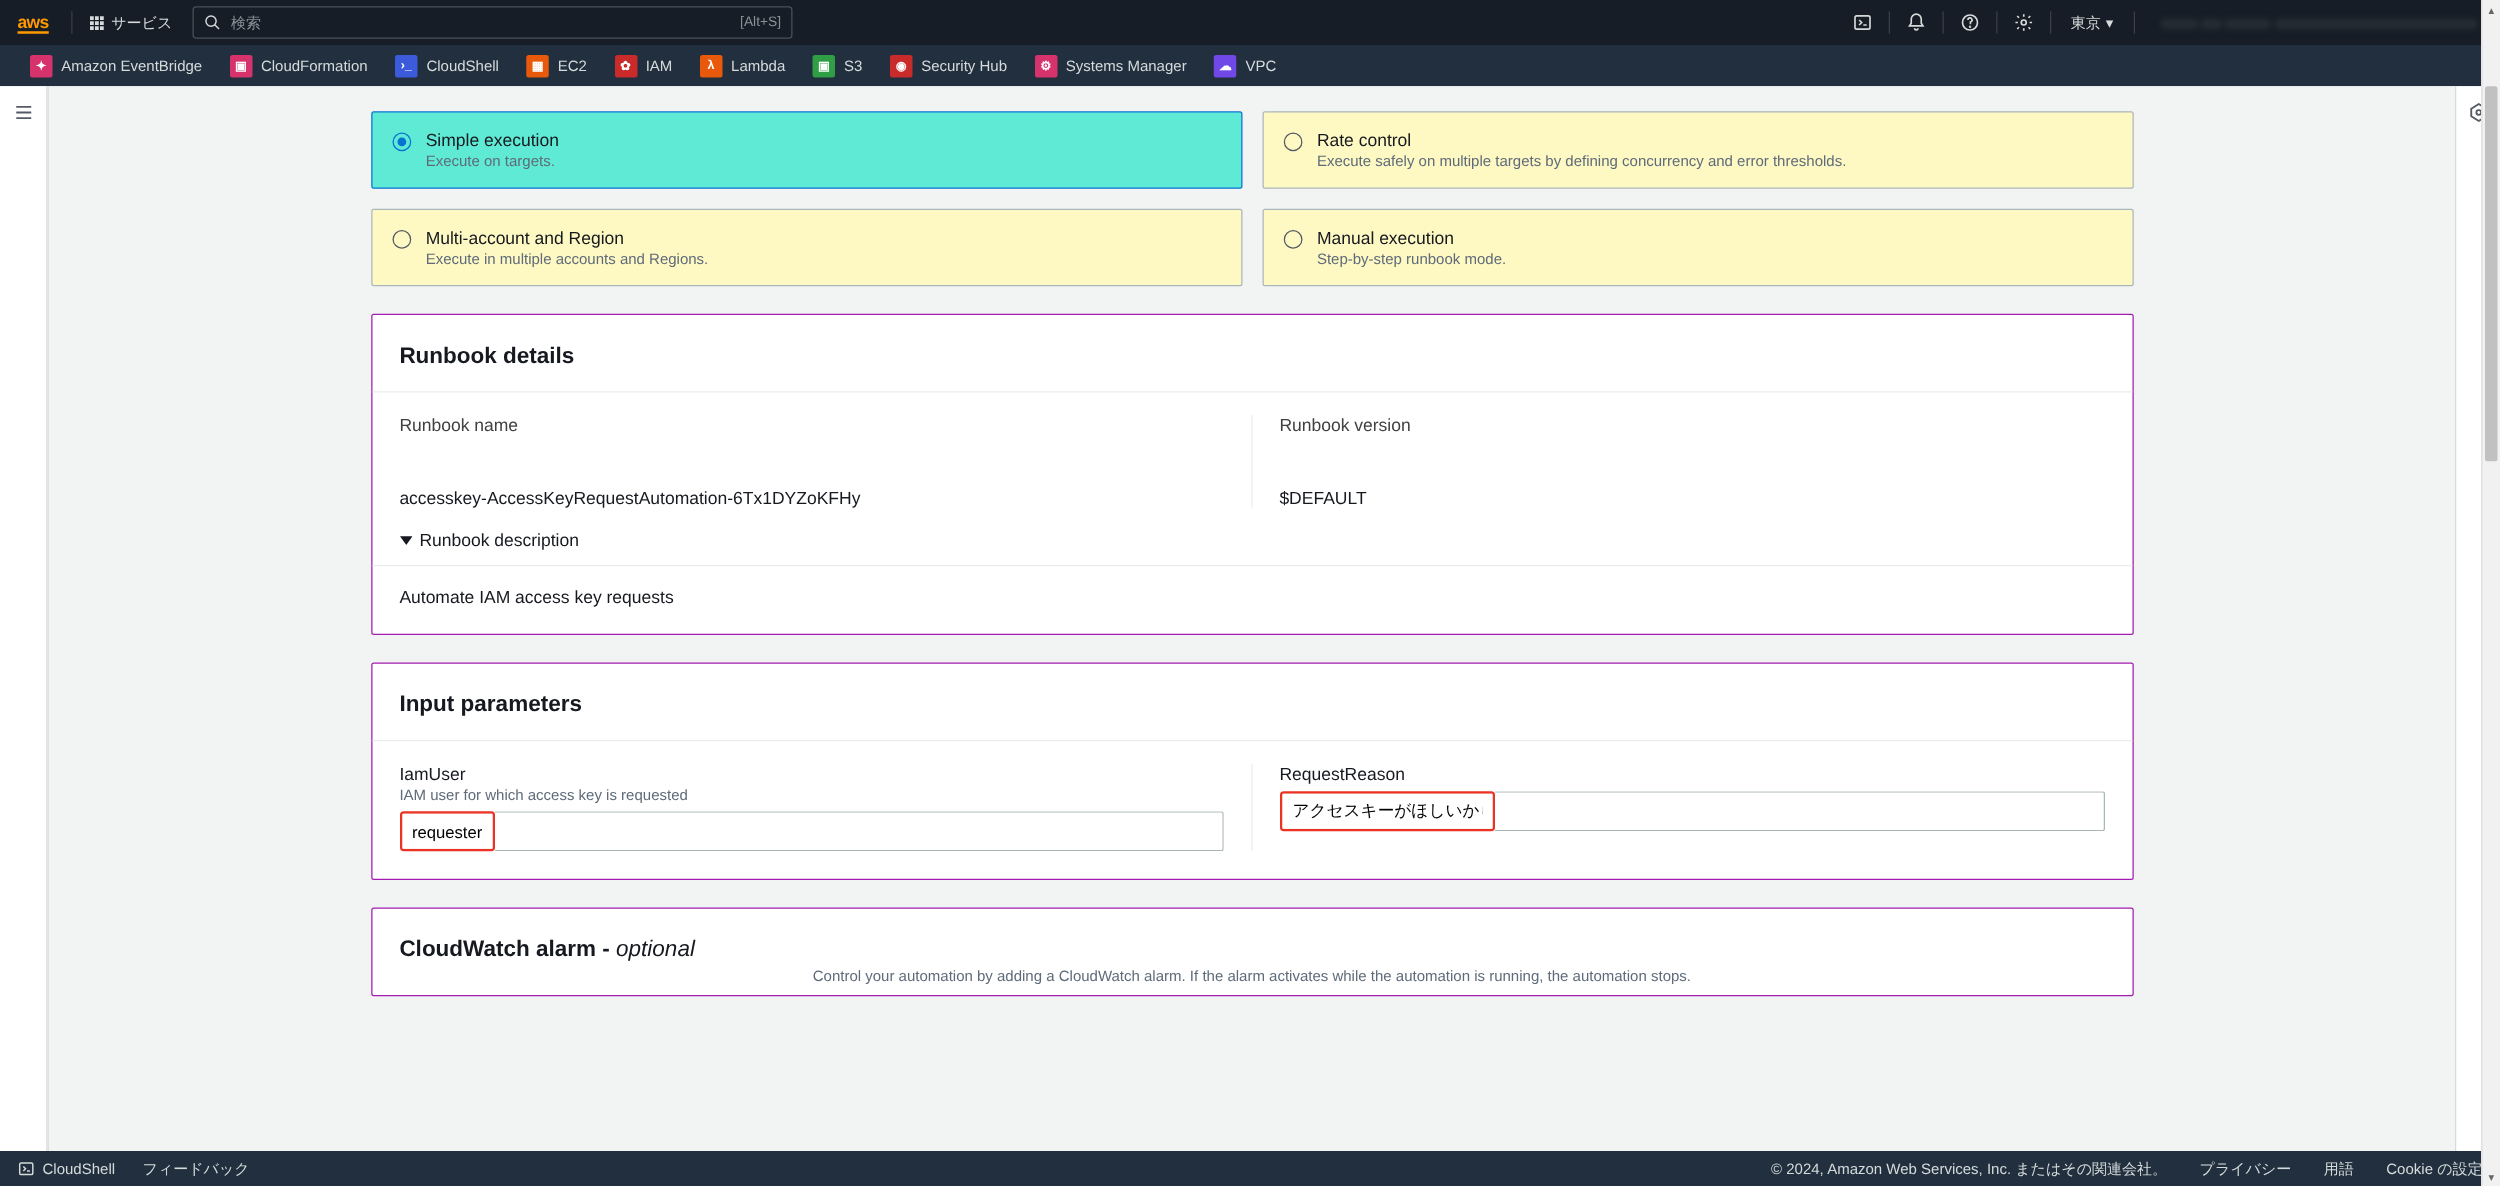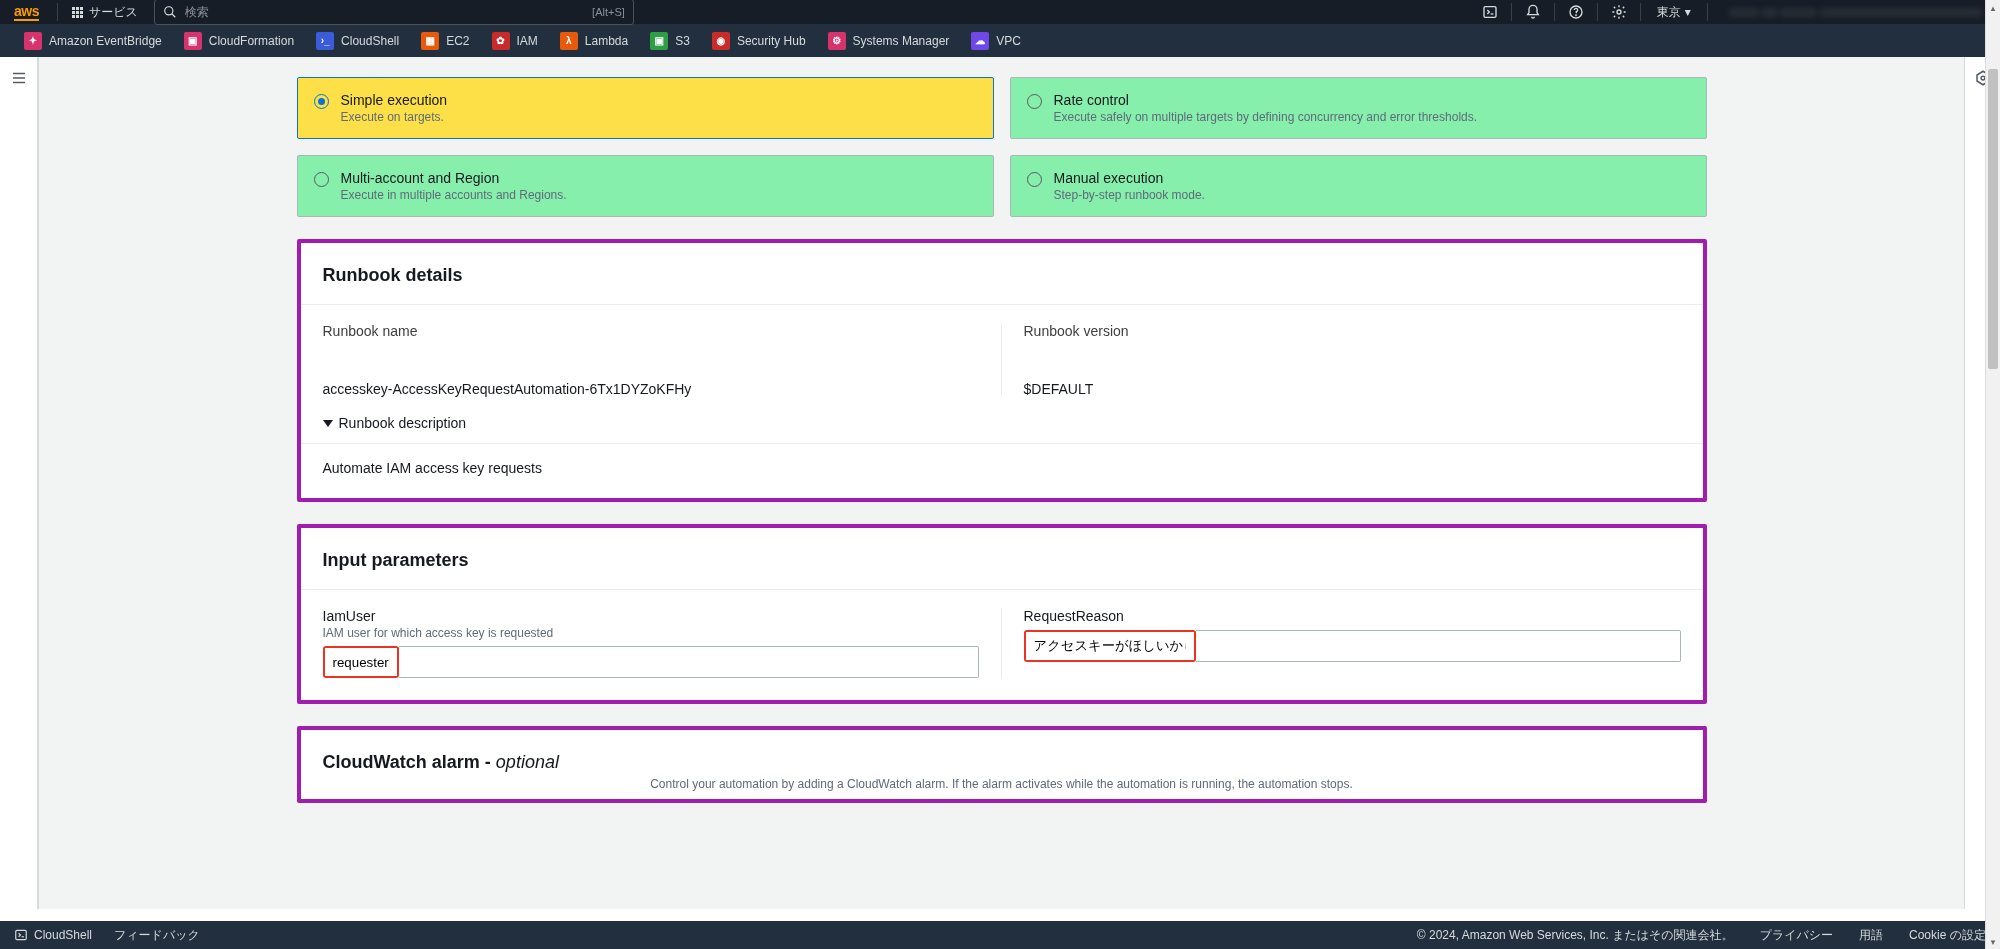--- a/index.html
+++ b/index.html
@@ -1,19 +1,19 @@
 <!DOCTYPE html>
 <html><head>
 <meta charset="utf-8">
 <style>
   * { box-sizing: border-box; margin: 0; padding: 0; font-family: "Amazon Ember", "Helvetica Neue", Arial, sans-serif; }
   body { background: #fff; color: #16191f; overflow-x: hidden; }
 
   
-  .nav1 { background:#161d26; height:24px; display:flex; align-items:center; color:#d5dbdb; font-size:12px; }
+  .nav1 { background:#161d26; height:36px; display:flex; align-items:center; color:#d5dbdb; font-size:12px; }
   .aws-logo { color:#ff9900; font-weight:700; font-size:14px; padding:0 14px; letter-spacing:-0.5px;}
   .aws-logo span{ display:inline-block; border-bottom:2px solid #ff9900; padding-bottom:0;}
   .nav1 .divider { width:1px; height:18px; background:#3a3f44; margin:0 4px;}
   .services-btn { display:flex; align-items:center; gap:6px; padding:0 10px; cursor:pointer;}
   .grid9 { display:inline-grid; grid-template-columns:repeat(3,3px); grid-template-rows:repeat(3,3px); gap:1px;}
   .grid9 i{background:#d5dbdb;}
   .searchbox { display:flex; align-items:center; background:#161d26; border:1px solid #4a5158; border-radius:3px; height:26px; width:480px; margin-left:6px; padding:0 8px; justify-content:space-between;}
   .searchbox .left{display:flex; align-items:center; gap:8px; color:#879196;}
   .searchbox .shortcut{color:#879196; font-size:11px;}
   .nav1 .spacer{flex:1;}
@@ -30,30 +30,30 @@
 
   
   .shell{ display:flex; height:calc(100vh - 36px - 33px - 28px); }
   .left-handle{ width:38px; border-right:1px solid #d5dbdb; display:flex; align-items:flex-start; justify-content:center; padding-top:12px; cursor:pointer; background:#fff;}
   .page{ flex:1; overflow-y:scroll; background:#f2f3f3; border-left:1px solid #d5dbdb; padding:0 0 40px 0;}
   .right-handle{ width:36px; display:flex; align-items:flex-start; justify-content:center; padding-top:12px; cursor:pointer; background:#fff; border-left:1px solid #d5dbdb;}
   .content{ max-width:1430px; margin:0 auto; padding:0 10px;}
 
   
   .tile-grid{ display:grid; grid-template-columns:1fr 1fr; gap:16px; margin:20px 0 22px 0;}
-  .tile{ background:#86efac; border:1px solid #aab7b8; border-radius:2px; padding:14px 16px; display:flex; gap:12px; cursor:pointer;}
-  .tile.selected{ border:1px solid #0972d3; background:#fde047;}
+  .tile{ background:#fef9c3; border:1px solid #aab7b8; border-radius:2px; padding:14px 16px; display:flex; gap:12px; cursor:pointer;}
+  .tile.selected{ border:1px solid #0972d3; background:#5eead4;}
   .radio{ width:15px; height:15px; border:1px solid #545b64; border-radius:50%; margin-top:2px; display:flex; align-items:center; justify-content:center; flex-shrink:0;}
   .tile.selected .radio{ border-color:#0972d3;}
   .tile.selected .radio::after{content:""; width:7px; height:7px; background:#0972d3; border-radius:50%;}
   .tile-title{ font-size:14px; color:#16191f; margin-bottom:2px;}
   .tile-desc{ font-size:12px; color:#5f6b7a;}
 
   
-  .panel{ background:#fff; border:4px solid #a21caf; border-radius:2px; margin-bottom:22px;}
+  .panel{ background:#fff; border:1px solid #a21caf; border-radius:2px; margin-bottom:22px;}
   .panel-header{ padding:22px 22px 18px 22px; border-bottom:1px solid #eaeded;}
   .panel-header h2{ font-size:18px; font-weight:700;}
   .panel-body{ padding:18px 22px 22px 22px;}
   .two-col{ display:grid; grid-template-columns:1fr 1fr; gap:0;}
   .two-col > div:first-child{ border-right:1px solid #eaeded; padding-right:22px;}
   .two-col > div:last-child{ padding-left:22px;}
   .kv-label{ font-size:14px; color:#404040; margin-bottom:6px;}
   .kv-value{ font-size:14px; color:#16191f;margin-top:42px;}
   .expander{ display:flex; align-items:center; gap:6px; margin-top:18px; cursor:pointer; font-size:14px; color:#16191f; padding-bottom:12px;}
   .expander svg{width:10px;height:10px;}

